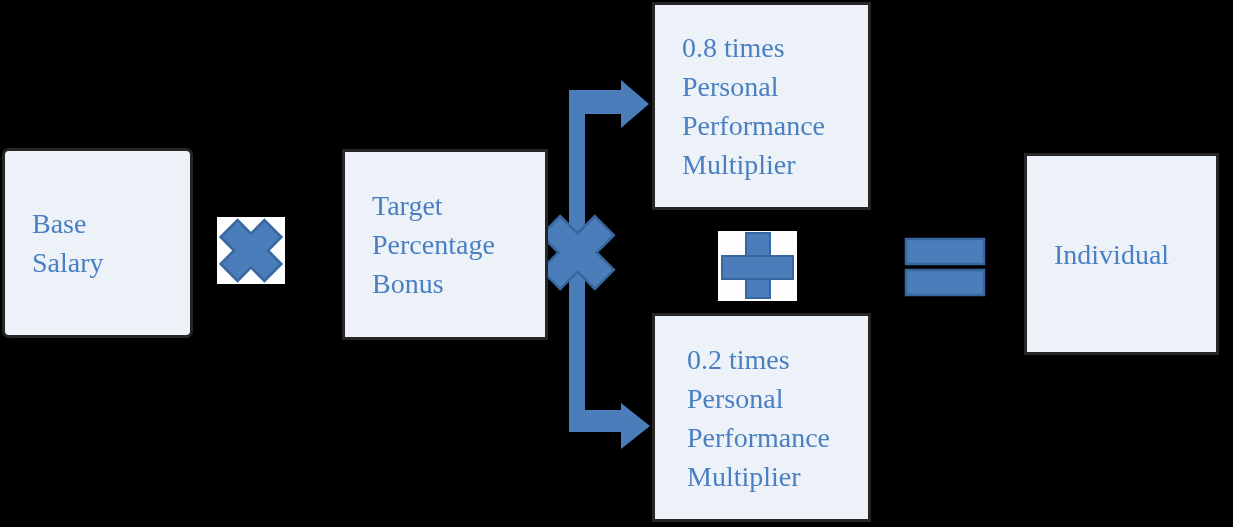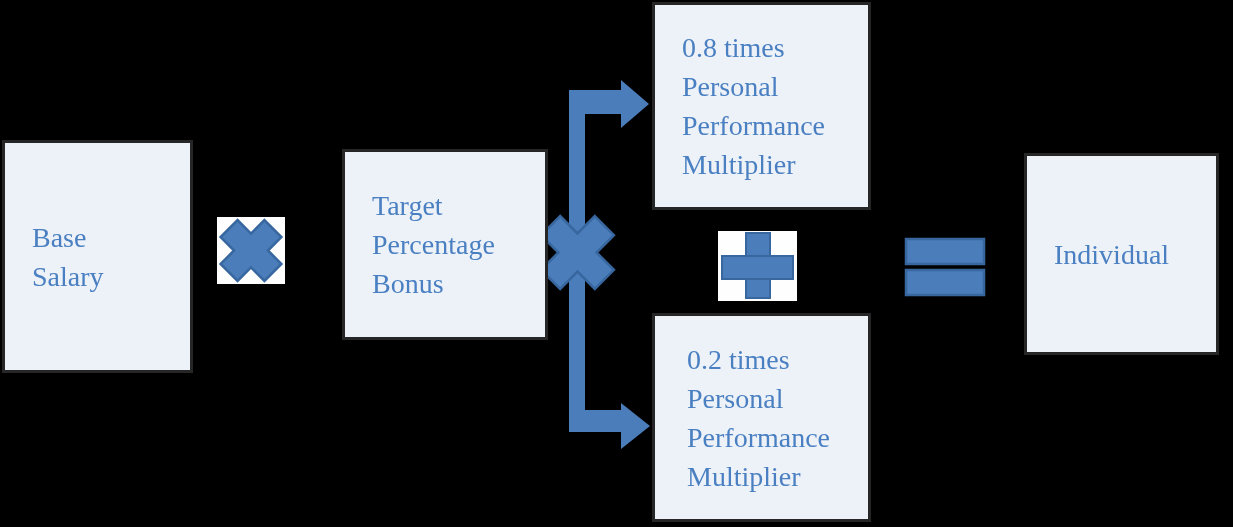--- a/index.html
+++ b/index.html
@@ -28,21 +28,21 @@
     color:var(--text);
     font-size:28px;
     line-height:39px;
     display:flex;
     flex-direction:column;
     justify-content:center;
     padding-left:27px;
     font-family:Liberation Serif, serif;
   }
   .box .line{white-space:nowrap;}
-  .box-base-salary      {left:2px;   top:140px; width:191px; height:233px;}
+  .box-base-salary      {left:2px;   top:148px; width:191px; height:190px;border-radius:7px;}
   .box-target-micp      {left:314px; top:149px; width:206px; height:191px;margin-left:28px;}
   .box-financial        {left:652px; top:2px;   width:219px; height:208px;}
   .box-personal         {left:652px; top:313px; width:219px; height:209px;padding-left:32px;}
   .box-individual-payout{left:1024px;top:153px; width:195px; height:202px;}
 </style>
 </head>
 <body>
 
 <div class="canvas">
 

